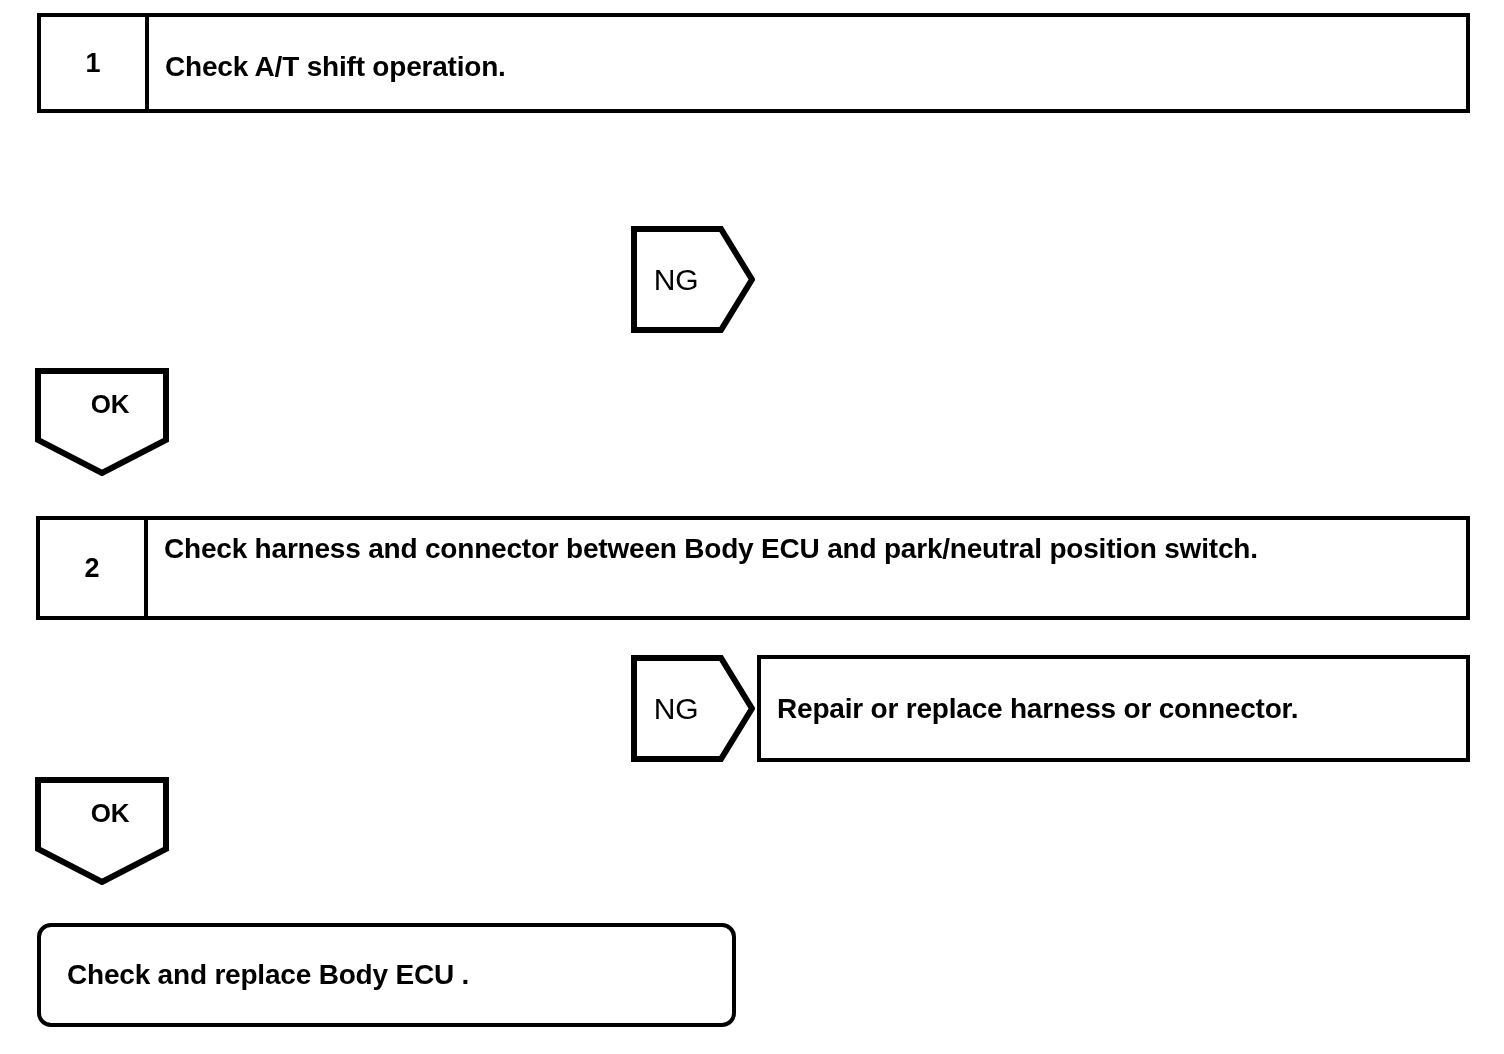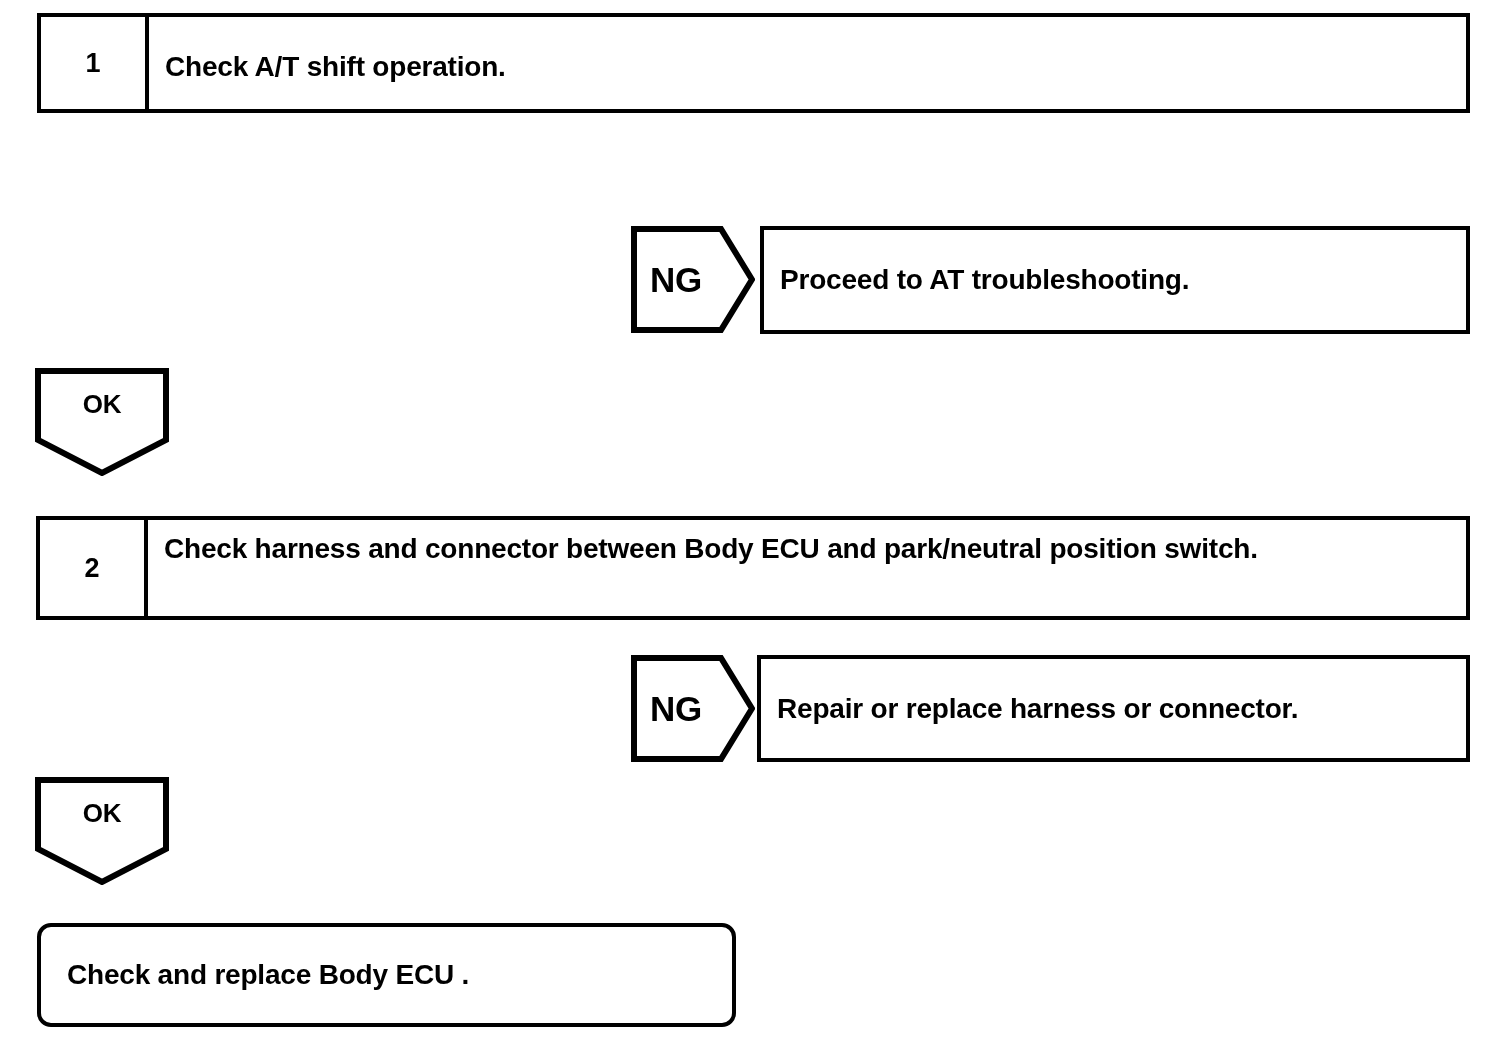--- a/index.html
+++ b/index.html
@@ -92,22 +92,22 @@
   .ng-arrow svg { display: block; width: 100%; height: 100%; }
   .ng-arrow .ng-label {
     position: absolute;
     left: 0;
     top: 0;
     width: 90px;
     height: 107px;
     display: flex;
     align-items: center;
     justify-content: center;
-    font-size: 35px;
-    font-weight: bold;
+    font-size: 30px;
+    font-weight: normal;
     letter-spacing: -0.3px;
   }
 
   
   .result-box {
     position: absolute;
     border: 4px solid #000;
     box-sizing: border-box;
     background: #fff;
     display: flex;
@@ -120,21 +120,21 @@
 
   
   .ok-arrow {
     position: absolute;
     width: 134px;
     height: 108px;
   }
   .ok-arrow svg { display: block; width: 100%; height: 100%; }
   .ok-arrow .ok-label {
     position: absolute;
-    left: 0;
+    left: 8px;
     top: 0;
     width: 134px;
     height: 72px;
     display: flex;
     align-items: center;
     justify-content: center;
     font-size: 26px;
     font-weight: bold;
     letter-spacing: -0.3px;
   }
@@ -164,23 +164,20 @@
   </div>
 
 
   <div class="ng-arrow" style="left:631px; top:226px;">
     <svg viewBox="0 0 124 107" preserveAspectRatio="none" aria-hidden="true">
       <polygon points="3,3 90,3 121,53.5 90,104 3,104" fill="#ffffff" stroke="#000000" stroke-width="6" stroke-linejoin="miter"></polygon>
     </svg>
     <div class="ng-label">NG</div>
   </div>
 
-  <div class="result-box" style="left:760px; top:226px; width:710px; height:108px;">
-    <span>Proceed to AT troubleshooting.</span>
-  </div>
 
   <div class="ok-arrow" style="left:35px; top:368px;">
     <svg viewBox="0 0 134 108" preserveAspectRatio="none" aria-hidden="true">
       <polygon points="3,3 131,3 131,72 67,105 3,72" fill="#ffffff" stroke="#000000" stroke-width="6" stroke-linejoin="miter"></polygon>
     </svg>
     <div class="ok-label">OK</div>
   </div>
 
   <div class="step-box" style="left:36px; top:516px; width:1434px; height:104px;">
     <div class="step-num">2</div>

